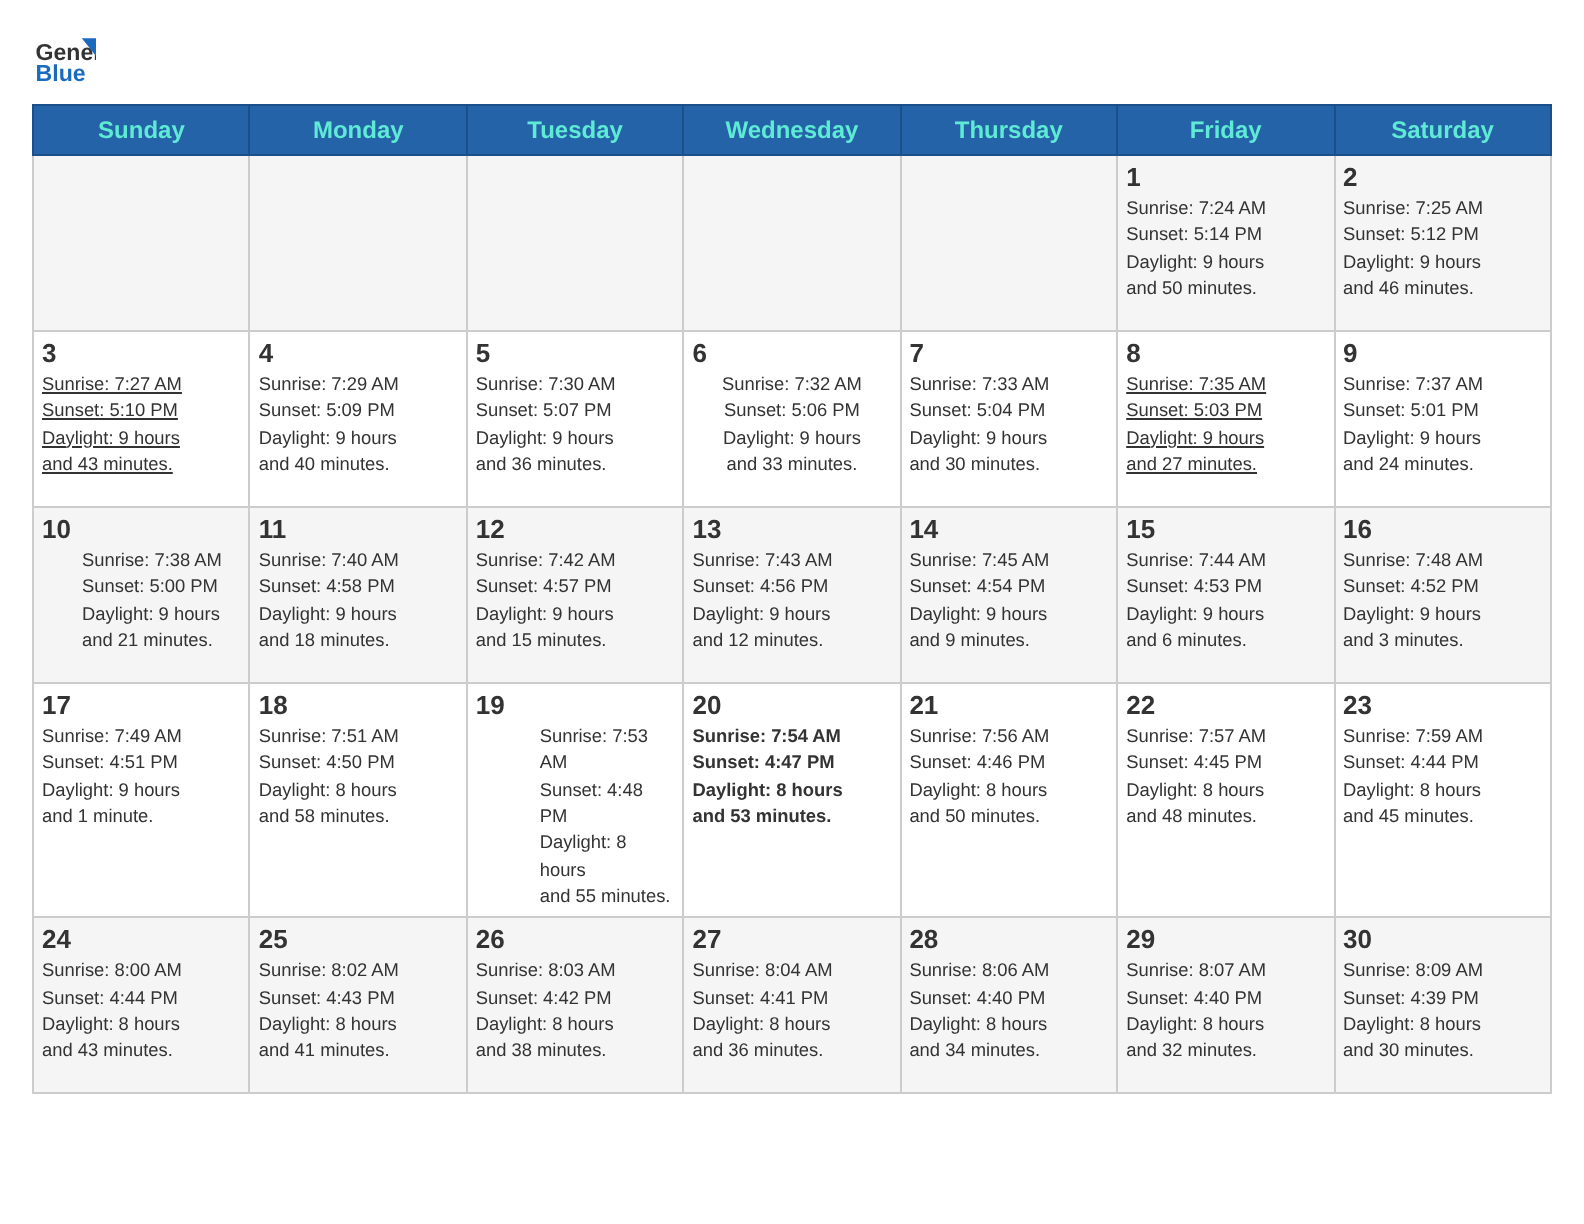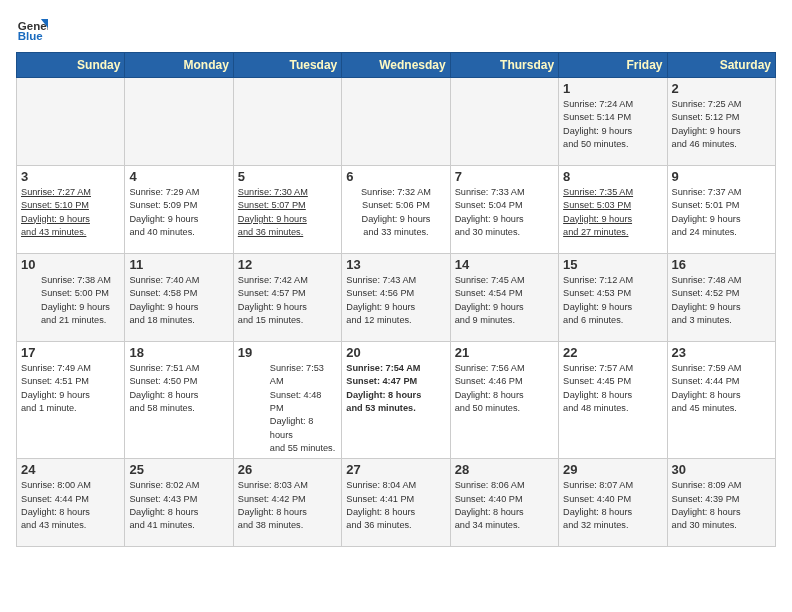--- a/index.html
+++ b/index.html
@@ -41,25 +41,25 @@
       font-size: 16px;
       color: #555;
     }
     table {
       width: 100%;
       border-collapse: collapse;
       table-layout: fixed;
     }
     thead tr th {
       background: #2563a8;
-      color: #fef9c3;
+      color: #5eead4;
       font-size: 12px;
       font-weight: bold;
       padding: 5px 4px;
-      text-align: right;
+      text-align: center;
       border: 1px solid #1a4f8a;
     }
     tbody tr td {
       vertical-align: top;
       border: 1px solid #ccc;
       padding: 3px 4px;
       font-size: 9.5px;
       color: #333;
       height: 88px;
     }
@@ -147,21 +147,21 @@
           </td>
           <td>
             <span class="day-num">4</span>
             <div class="day-info" style="white-space: pre-line;">Sunrise: 7:29 AM
 Sunset: 5:09 PM
 Daylight: 9 hours
 and 40 minutes.</div>
           </td>
           <td>
             <span class="day-num">5</span>
-            <div class="day-info" style="white-space: pre-line; text-decoration: underline;">Sunrise: 7:30 AM
+            <div class="day-info" style="white-space: pre-line;">Sunrise: 7:30 AM
 Sunset: 5:07 PM
 Daylight: 9 hours
 and 36 minutes.</div>
           </td>
           <td>
             <span class="day-num">6</span>
             <div class="day-info" style="white-space: pre-line; text-align: center;">Sunrise: 7:32 AM
 Sunset: 5:06 PM
 Daylight: 9 hours
 and 33 minutes.</div>
@@ -219,21 +219,21 @@
           </td>
           <td>
             <span class="day-num">14</span>
             <div class="day-info" style="white-space: pre-line;">Sunrise: 7:45 AM
 Sunset: 4:54 PM
 Daylight: 9 hours
 and 9 minutes.</div>
           </td>
           <td>
             <span class="day-num">15</span>
-            <div class="day-info" style="white-space: pre-line;">Sunrise: 7:12 AM
+            <div class="day-info" style="white-space: pre-line;">Sunrise: 7:44 AM
 Sunset: 4:53 PM
 Daylight: 9 hours
 and 6 minutes.</div>
           </td>
           <td>
             <span class="day-num">16</span>
             <div class="day-info" style="white-space: pre-line;">Sunrise: 7:48 AM
 Sunset: 4:52 PM
 Daylight: 9 hours
 and 3 minutes.</div>

